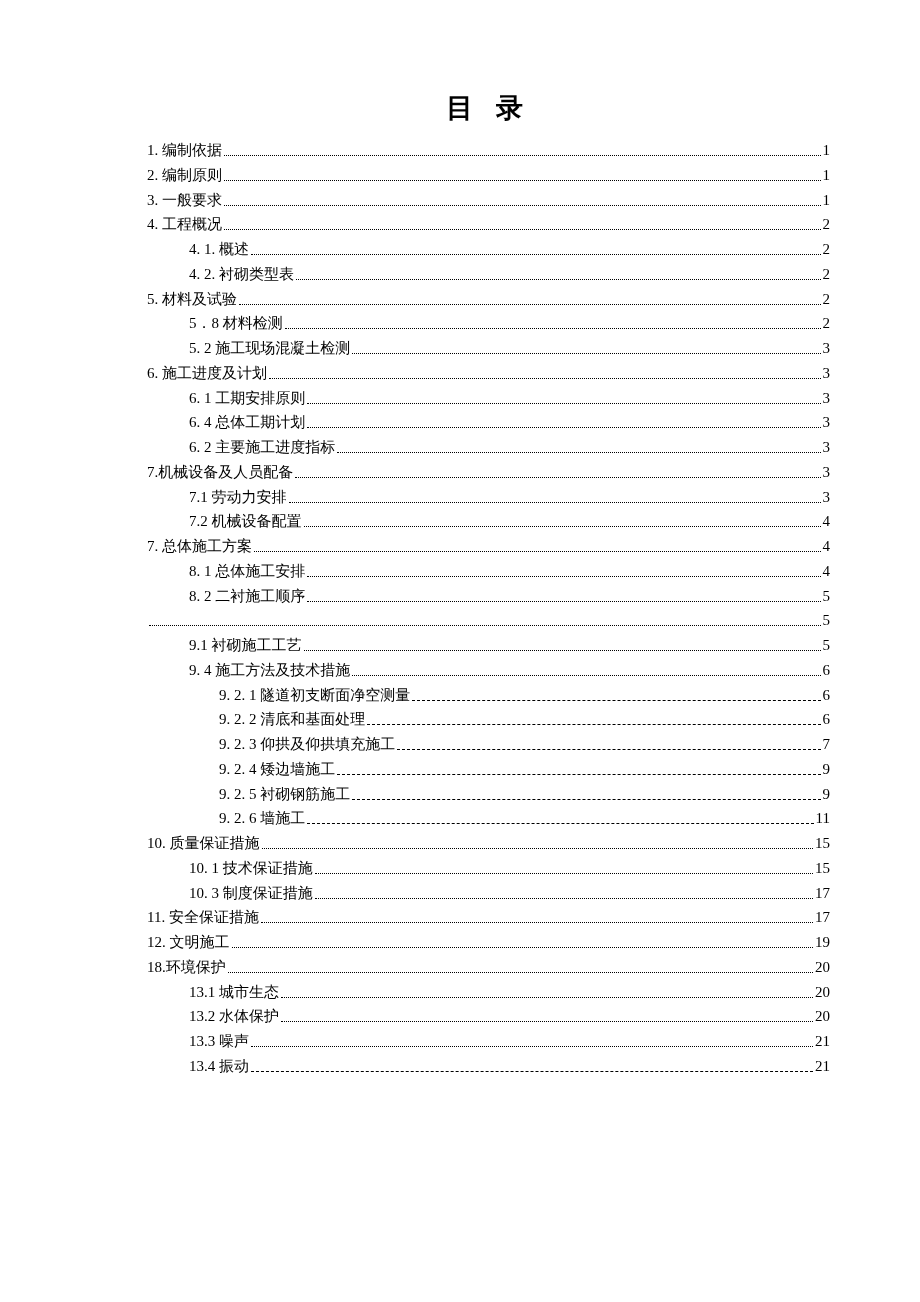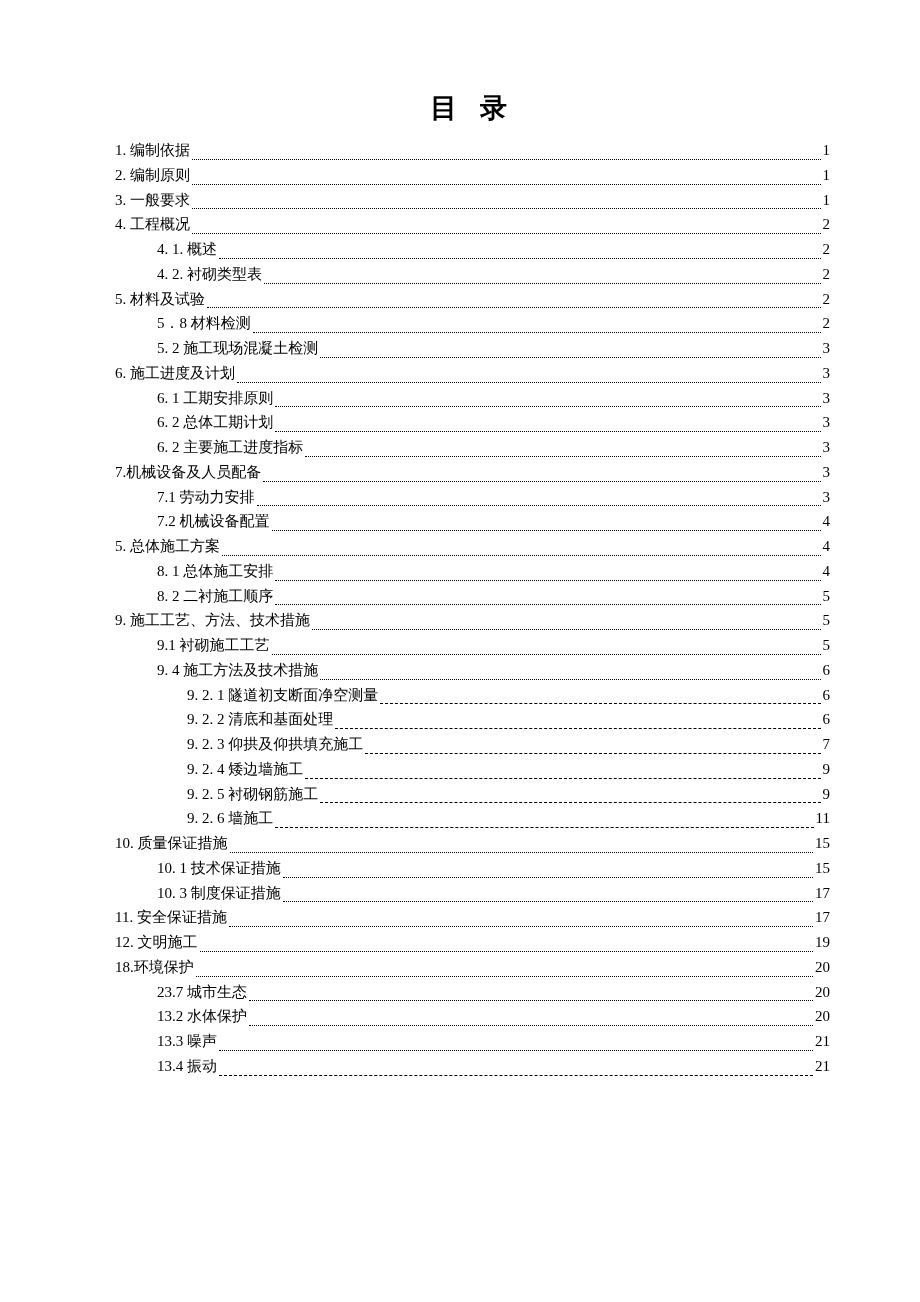--- a/index.html
+++ b/index.html
@@ -5,31 +5,32 @@
     body {
       margin: 0;
       padding: 0;
       font-family: "SimSun", "宋体", serif;
       background: #fff;
       width: 920px;
     }
     .page {
       padding: 90px 90px 60px 115px;
       box-sizing: border-box;
+      margin-left: 32px;
     }
     .title {
       text-align: center;
       font-size: 27px;
       font-weight: bold;
       letter-spacing: 8px;
       margin-bottom: 12px;
     }
     .toc-line {
       display: flex;
-      align-items: flex-end;
+      align-items: center;
       font-size: 15px;
       line-height: 1.65;
       white-space: nowrap;
     }
     .level-0 { padding-left: 0; font-weight: normal; }
     .level-1 { padding-left: 42px; font-weight: normal; }
     .level-2 { padding-left: 72px; font-weight: normal; }
     .toc-label { flex-shrink: 0; }
     .toc-leader {
       flex: 1;
@@ -98,21 +99,21 @@
         <span class="toc-label">6.  施工进度及计划</span>
         <span class="toc-leader"></span>
         <span class="toc-page">3</span>
       </div>
       <div class="toc-line level-1">
         <span class="toc-label">6. 1 工期安排原则</span>
         <span class="toc-leader"></span>
         <span class="toc-page">3</span>
       </div>
       <div class="toc-line level-1">
-        <span class="toc-label">6. 2 总体工期计划</span>
+        <span class="toc-label">6. 4 总体工期计划</span>
         <span class="toc-leader"></span>
         <span class="toc-page">3</span>
       </div>
       <div class="toc-line level-1">
         <span class="toc-label">6. 2 主要施工进度指标</span>
         <span class="toc-leader"></span>
         <span class="toc-page">3</span>
       </div>
       <div class="toc-line level-0">
         <span class="toc-label">7.机械设备及人员配备</span>
@@ -123,36 +124,35 @@
         <span class="toc-label">7.1 劳动力安排</span>
         <span class="toc-leader"></span>
         <span class="toc-page">3</span>
       </div>
       <div class="toc-line level-1">
         <span class="toc-label">7.2 机械设备配置</span>
         <span class="toc-leader"></span>
         <span class="toc-page">4</span>
       </div>
       <div class="toc-line level-0">
-        <span class="toc-label">5.  总体施工方案</span>
+        <span class="toc-label">7.  总体施工方案</span>
         <span class="toc-leader"></span>
         <span class="toc-page">4</span>
       </div>
       <div class="toc-line level-1">
         <span class="toc-label">8. 1 总体施工安排</span>
         <span class="toc-leader"></span>
         <span class="toc-page">4</span>
       </div>
       <div class="toc-line level-1">
         <span class="toc-label">8. 2 二衬施工顺序</span>
         <span class="toc-leader"></span>
         <span class="toc-page">5</span>
       </div>
       <div class="toc-line level-0">
-        <span class="toc-label">9. 施工工艺、方法、技术措施</span>
         <span class="toc-leader"></span>
         <span class="toc-page">5</span>
       </div>
       <div class="toc-line level-1">
         <span class="toc-label">9.1 衬砌施工工艺</span>
         <span class="toc-leader"></span>
         <span class="toc-page">5</span>
       </div>
       <div class="toc-line level-1">
         <span class="toc-label">9. 4 施工方法及技术措施</span>
@@ -213,21 +213,21 @@
         <span class="toc-label">12. 文明施工</span>
         <span class="toc-leader"></span>
         <span class="toc-page">19</span>
       </div>
       <div class="toc-line level-0">
         <span class="toc-label">18.环境保护</span>
         <span class="toc-leader"></span>
         <span class="toc-page">20</span>
       </div>
       <div class="toc-line level-1">
-        <span class="toc-label">23.7 城市生态 </span>
+        <span class="toc-label">13.1 城市生态 </span>
         <span class="toc-leader"></span>
         <span class="toc-page">20</span>
       </div>
       <div class="toc-line level-1">
         <span class="toc-label">13.2 水体保护</span>
         <span class="toc-leader"></span>
         <span class="toc-page">20</span>
       </div>
       <div class="toc-line level-1">
         <span class="toc-label">13.3 噪声</span>

